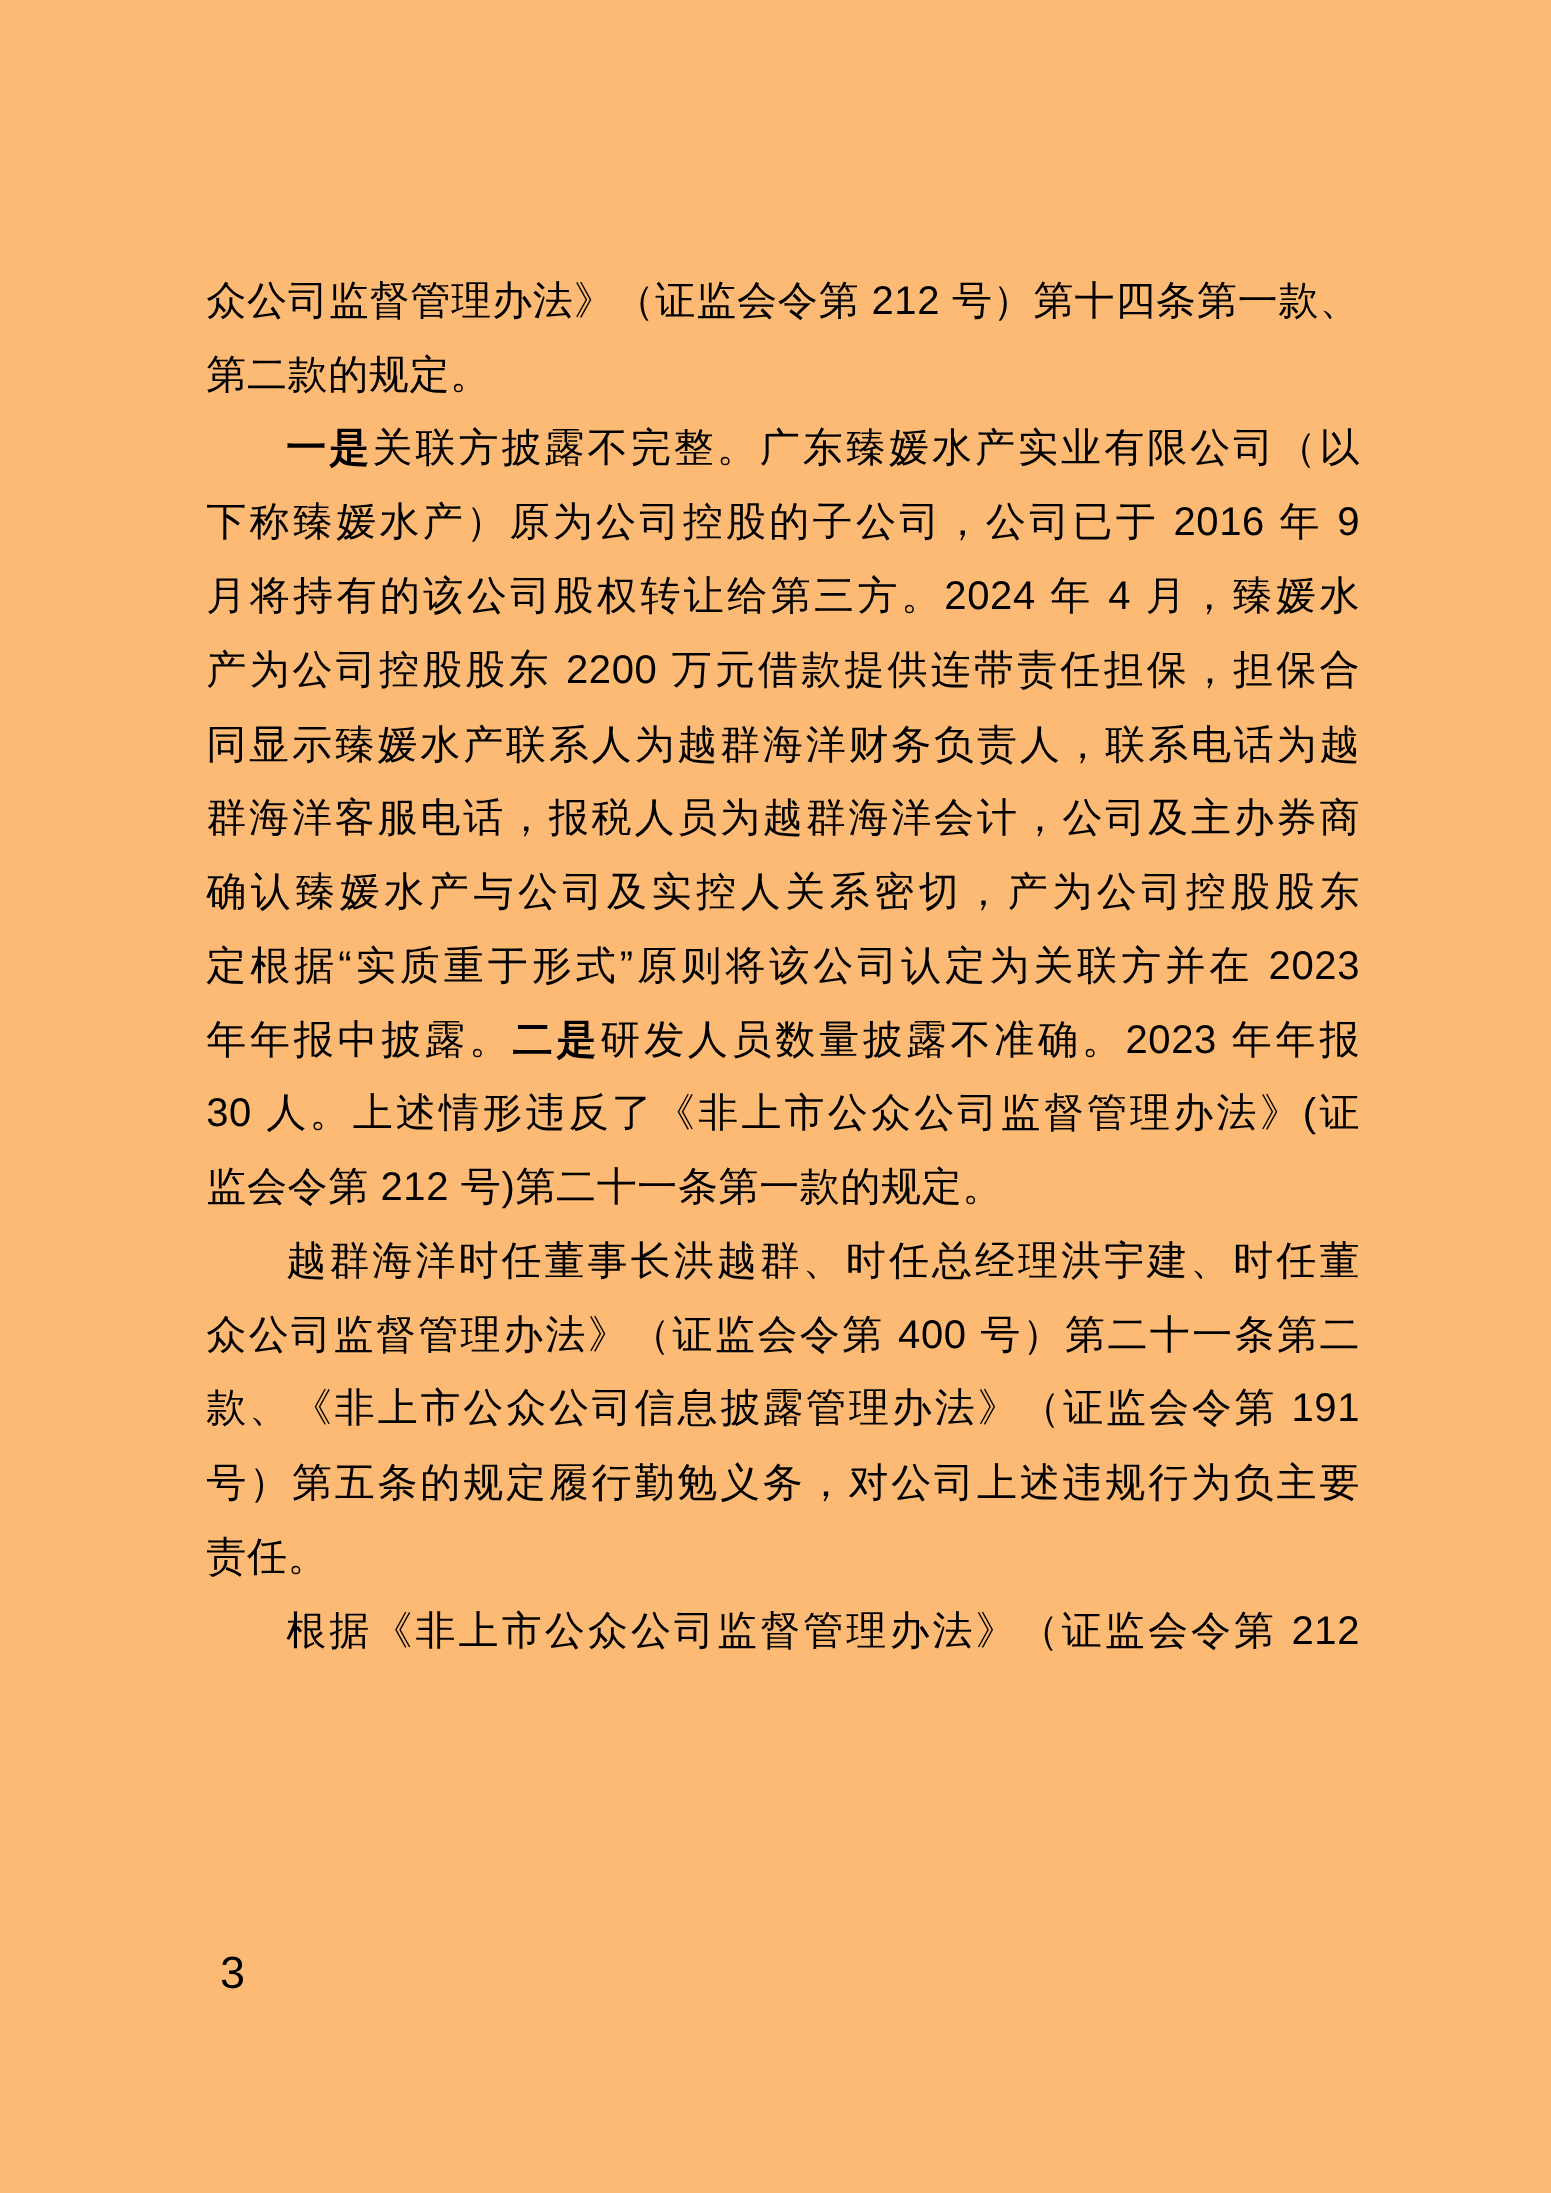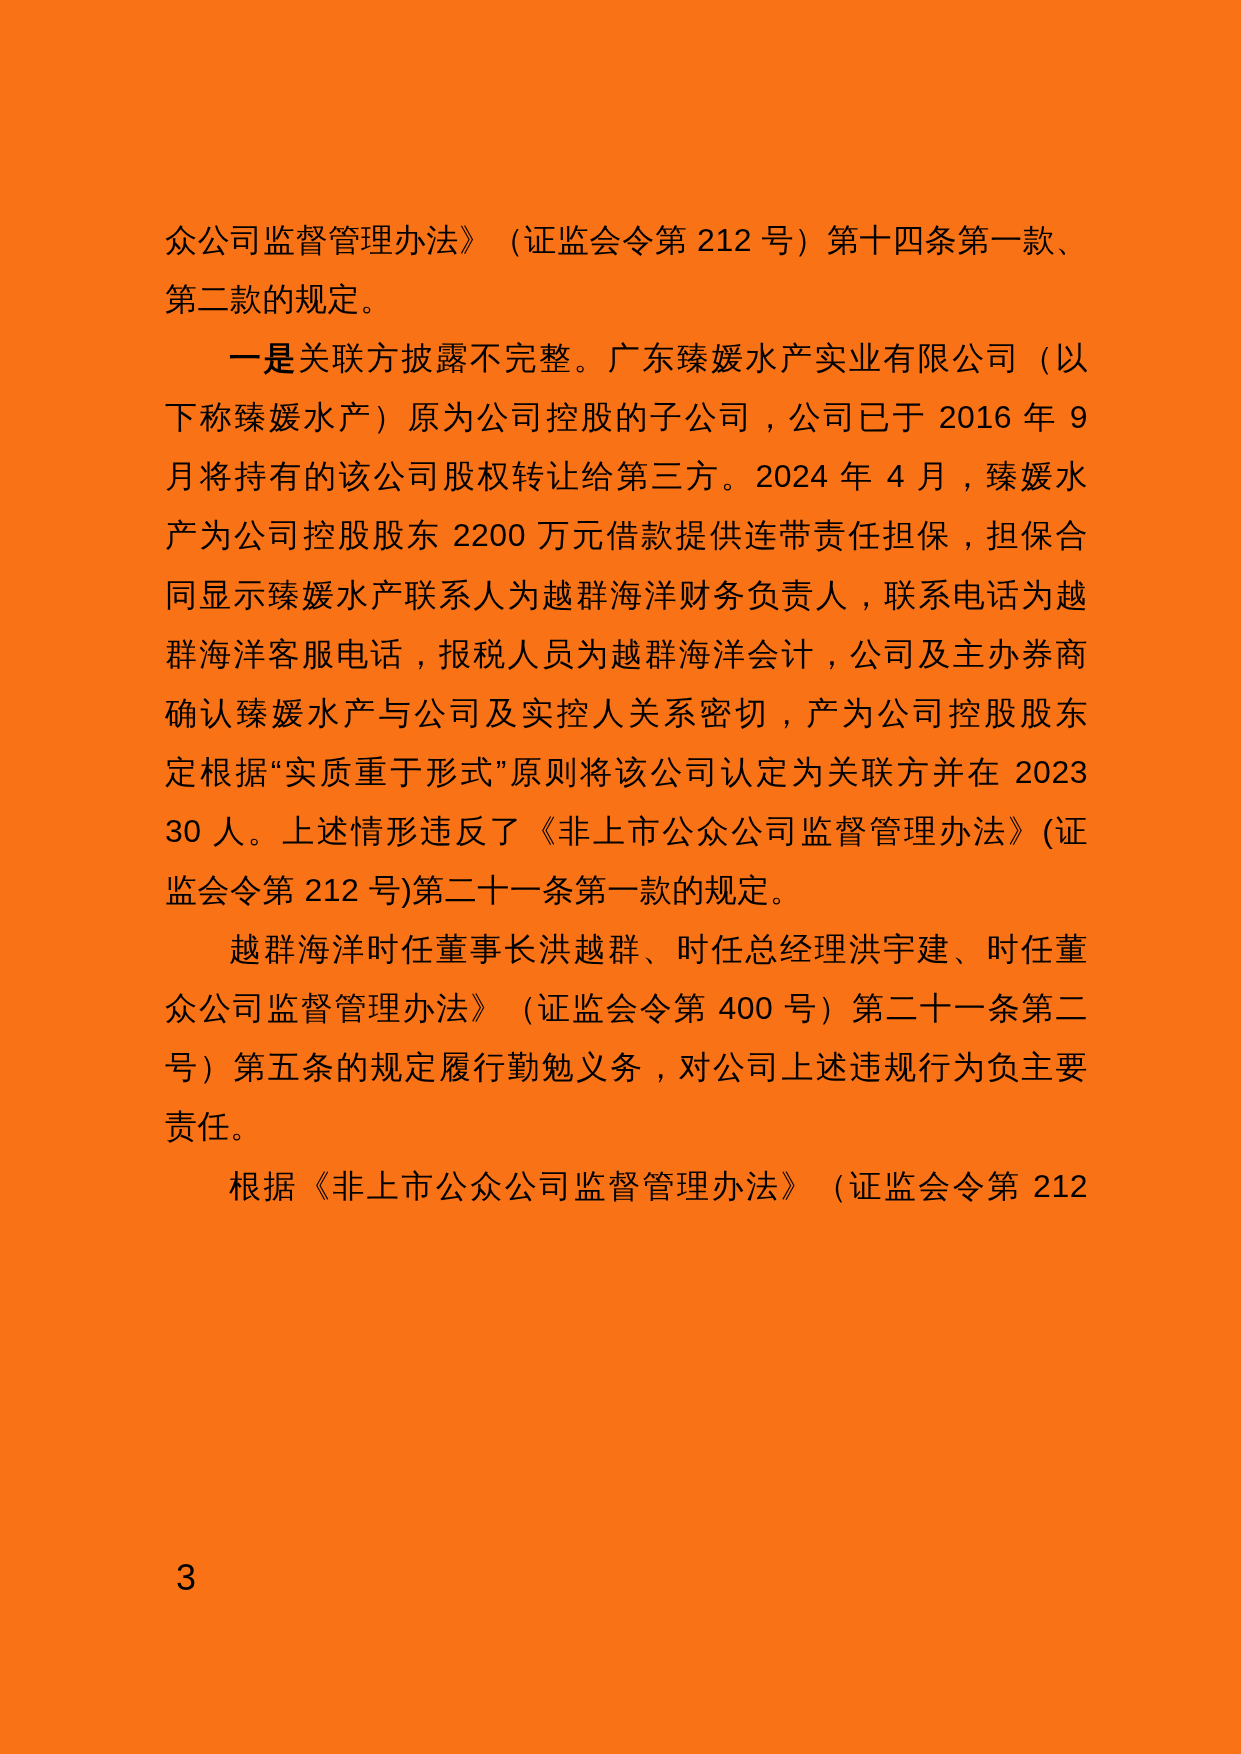--- a/index.html
+++ b/index.html
@@ -4,21 +4,21 @@
 <style>
   html, body {
     margin: 0;
     padding: 0;
     background: #ffffff;
   }
   .page {
     position: relative;
     width: 1241px;
     height: 1754px;
-    background: #f97316;
+    background: #fdba74;
     color: #000000;
     font-family: "Liberation Sans", sans-serif;
     overflow: hidden;
   }
   .doc-body {
     position: absolute;
     left: 165px;
     top: 211px;
     width: 923px;
   }
@@ -58,22 +58,24 @@
     <div class="line">众公司监督管理办法》（证监会令第 212 号）第十四条第一款、</div>
     <div class="line nf">第二款的规定。</div>
     <div class="line ind"><span class="b">一是</span><span>关联方披露不完整。广东臻媛水产实业有限公司（以</span></div>
     <div class="line">下称臻媛水产）原为公司控股的子公司，公司已于 2016 年 9</div>
     <div class="line">月将持有的该公司股权转让给第三方。2024 年 4 月，臻媛水</div>
     <div class="line">产为公司控股股东 2200 万元借款提供连带责任担保，担保合</div>
     <div class="line">同显示臻媛水产联系人为越群海洋财务负责人，联系电话为越</div>
     <div class="line">群海洋客服电话，报税人员为越群海洋会计，公司及主办券商</div>
     <div class="line">确认臻媛水产与公司及实控人关系密切，产为公司控股股东</div>
     <div class="line">定根据“实质重于形式”原则将该公司认定为关联方并在 2023</div>
+    <div class="line"><span>年年报中披露。</span><span class="b">二是</span><span>研发人员数量披露不准确。2023 年年报</span></div>
     <div class="line">30 人。上述情形违反了《非上市公众公司监督管理办法》(证</div>
     <div class="line nf">监会令第 212 号)第二十一条第一款的规定。</div>
     <div class="line ind">越群海洋时任董事长洪越群、时任总经理洪宇建、时任董</div>
     <div class="line">众公司监督管理办法》（证监会令第 400 号）第二十一条第二</div>
+    <div class="line">款、《非上市公众公司信息披露管理办法》（证监会令第 191</div>
     <div class="line">号）第五条的规定履行勤勉义务，对公司上述违规行为负主要</div>
     <div class="line nf">责任。</div>
     <div class="line ind">根据《非上市公众公司监督管理办法》（证监会令第 212</div>
   </div>
   <div class="page-num">3</div>
 </div>
 
 </body></html>

